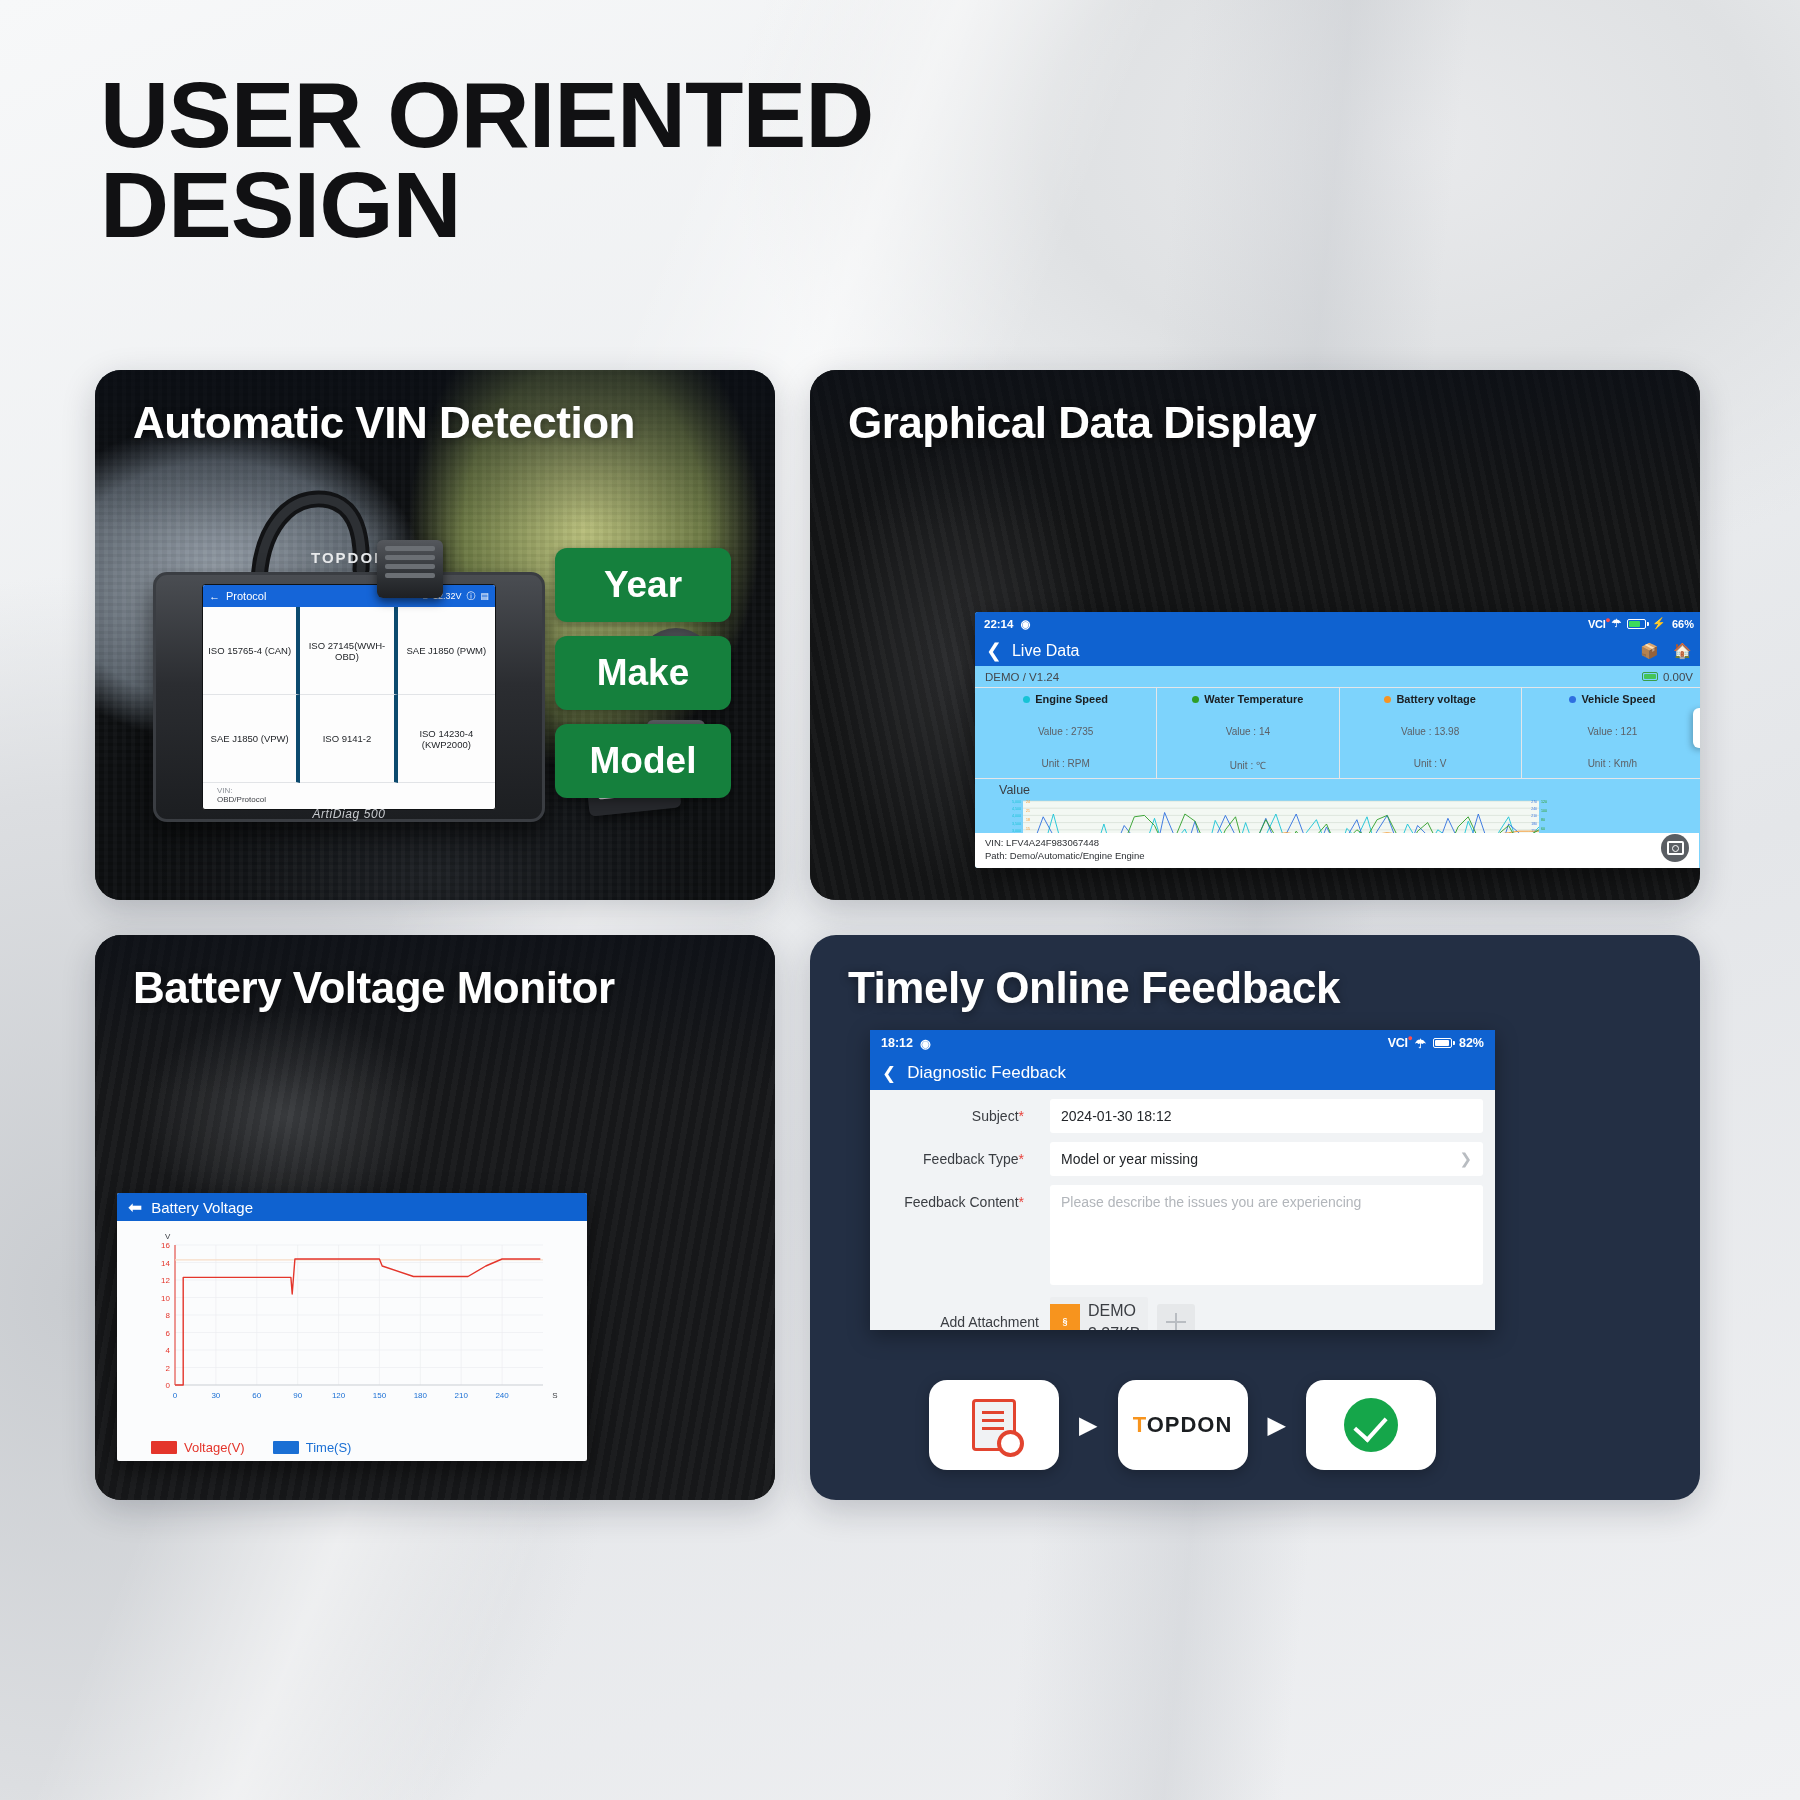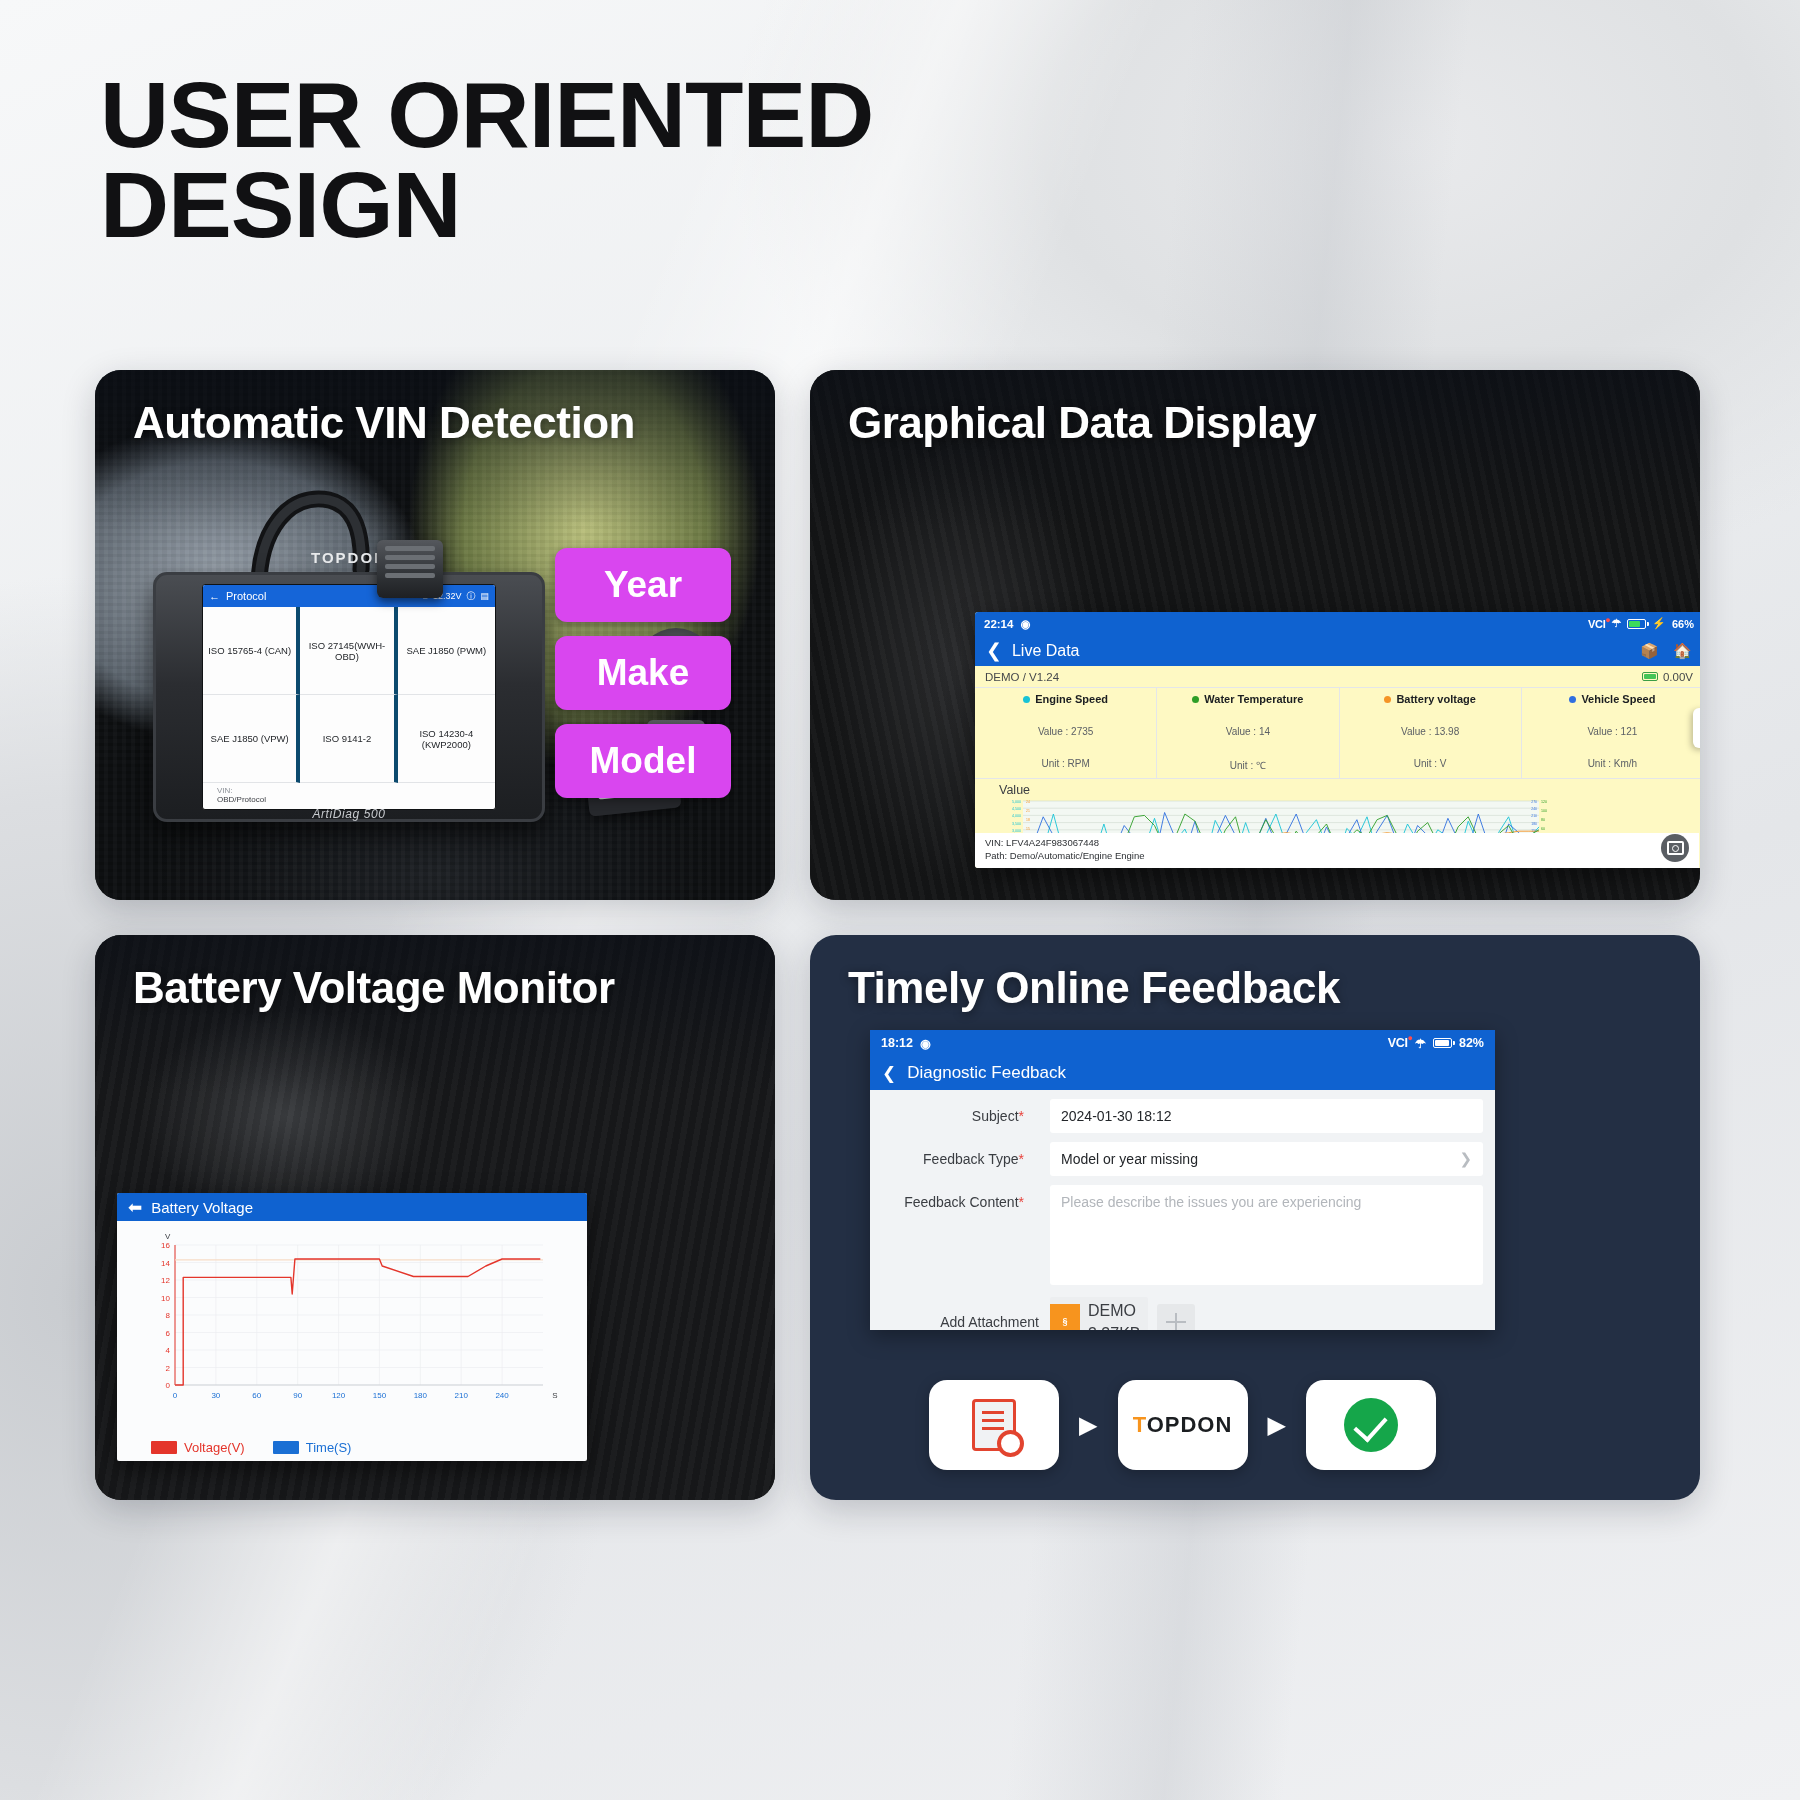--- a/index.html
+++ b/index.html
@@ -114,21 +114,21 @@
   }
   .scrim-top {
     position:absolute; left:0; right:0; top:0; height:160px;
     background: linear-gradient(180deg, rgba(10,14,22,0.62) 0%, rgba(10,14,22,0.18) 65%, rgba(10,14,22,0) 100%);
   }
 
   
   .ymm-col { position:absolute; right:44px; top:178px; z-index:7; }
   .ymm-btn {
     width: 176px; height: 74px;
-    background: #d946ef;
+    background: #15803d;
     border-radius: 12px;
     color:#fff; font-size:37px; font-weight:700;
     display:flex; align-items:center; justify-content:center;
     margin-bottom: 14px;
     box-shadow: 0 3px 10px rgba(0,0,0,0.35);
   }
 
   .scanner {
     position:absolute; left:58px; top:202px; width:392px; height:250px; z-index:6;
     background: linear-gradient(180deg,#4a4d52 0%,#2b2d31 45%, #1c1e21 100%);
@@ -212,21 +212,21 @@
   .key-back {
     position:absolute; left:16px; top:136px; width:58px; height:30px;
     background: linear-gradient(180deg,#5a5d62,#2e3135); border-radius:6px;
     color:#e4e6e8; font-size:15px;
     display:flex; align-items:center; justify-content:center;
   }
 
   
   .tablet-live {
     position:absolute; left:165px; top:242px; width:728px; height:256px; z-index:7;
-    background:#fef9c3; border-radius:3px; overflow:hidden;
+    background:#7dd3fc; border-radius:3px; overflow:hidden;
     box-shadow: 0 8px 26px rgba(0,0,0,0.45);
   }
   .td-status {
     height:23px; background:#0f62d0; display:flex; align-items:center;
     padding:0 9px; color:#fff; font-size:11.5px; font-weight:700; gap:7px;
   }
   .td-status .right { margin-left:auto; display:flex; align-items:center; gap:6px; font-size:11px; }
   .vci-chip { position:relative; font-weight:800; letter-spacing:-0.3px; }
   .vci-chip sup { color:#ff4d4d; font-size:9px; position:absolute; top:-3px; right:-5px; }
   .batt-ico { width:19px; height:10px; border:1.6px solid #fff; border-radius:2px; position:relative; padding:1px; }

